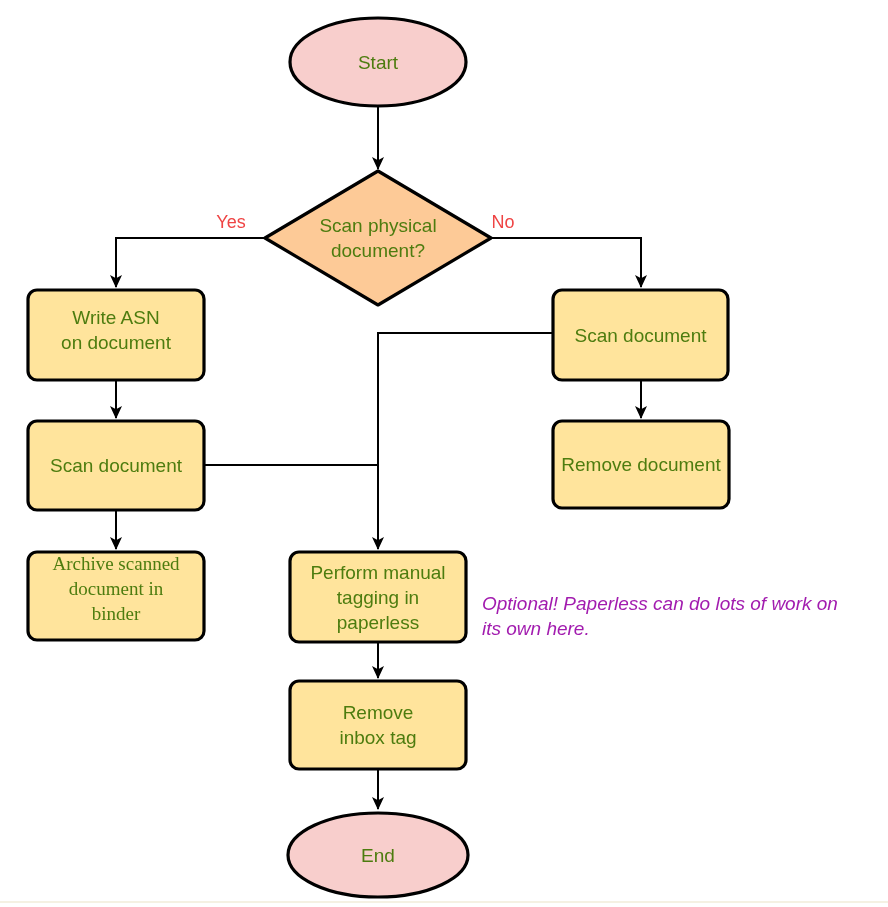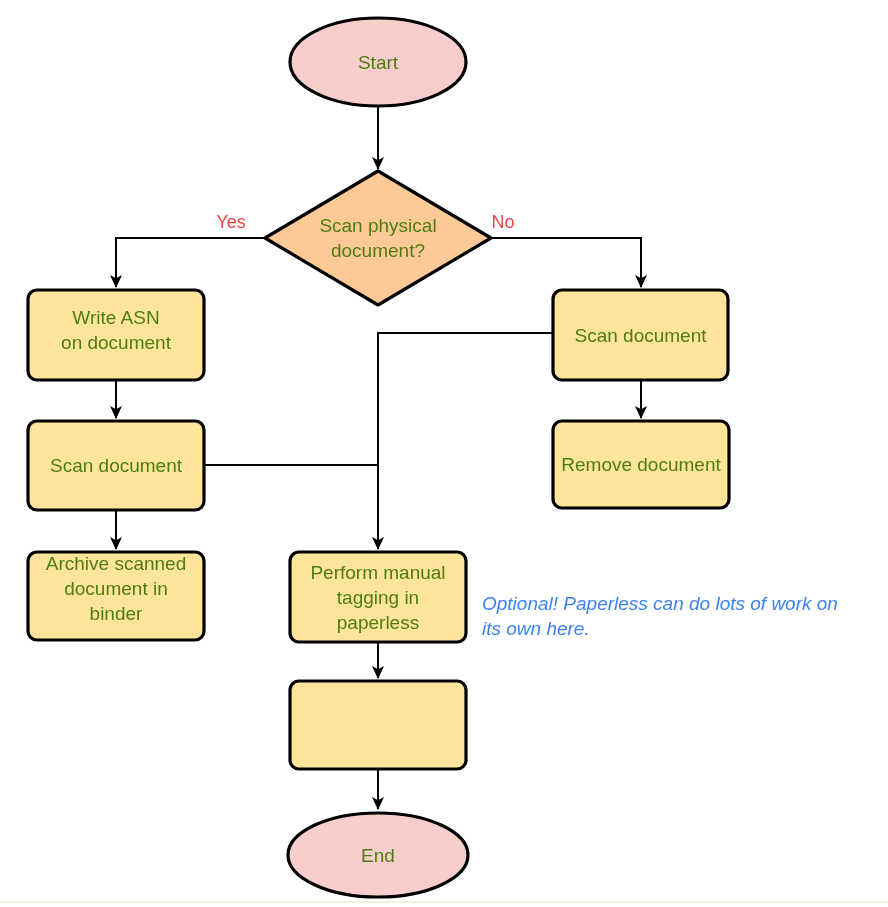--- a/index.html
+++ b/index.html
@@ -43,21 +43,21 @@
     line-height: 22px;
     color: #ef4444;
     text-align: center;
     white-space: pre;
   }
   .annotation {
     position: absolute;
     font-size: 19px;
     line-height: 25px;
     font-style: italic;
-    color: #3b82f6;
+    color: #a21caf;
     text-align: left;
     white-space: pre-line;
   }
   .canvas-bottom-line {
     position: absolute;
     left: 0;
     top: 901px;
     width: 888px;
     height: 2px;
     background: #f5f1e3;
@@ -101,32 +101,34 @@
   <div class="nlabel" style="left:290px; top:18px; width:176px; height:88px;">Start</div>
 
   <div class="nlabel" style="left:265px; top:171px; width:226px; height:134px;">Scan physical
 document?</div>
 
   <div class="nlabel" style="left:28px; top:290px; width:176px; height:80px;">Write ASN
 on document</div>
 
   <div class="nlabel" style="left:28px; top:421px; width:176px; height:89px;">Scan document</div>
 
-  <div class="nlabel" style="left:28px; top:552px; width:176px; height:72px;">Archive scanned
+  <div class="nlabel" style="left:28px; top:552px; width:176px; height:72px;font-family:Liberation Serif, serif;">Archive scanned
 document in
 binder</div>
 
   <div class="nlabel" style="left:553px; top:290px; width:175px; height:90px;">Scan document</div>
 
   <div class="nlabel" style="left:553px; top:421px; width:176px; height:87px;">Remove document</div>
 
   <div class="nlabel" style="left:290px; top:552px; width:176px; height:90px;border-radius:13px;">Perform manual
 tagging in
 paperless</div>
 
+  <div class="nlabel" style="left:290px; top:681px; width:176px; height:88px;">Remove
+inbox tag</div>
 
   <div class="nlabel" style="left:288px; top:813px; width:180px; height:84px;text-align:center;">End</div>
 
   <div class="edge-label" style="left:201px; top:211px; width:60px;">Yes</div>
 
   <div class="edge-label" style="left:473px; top:211px; width:60px;">No</div>
 
   <div class="annotation" style="left:482px; top:591px; width:404px;">Optional! Paperless can do lots of work on
 its own here.</div>
 

